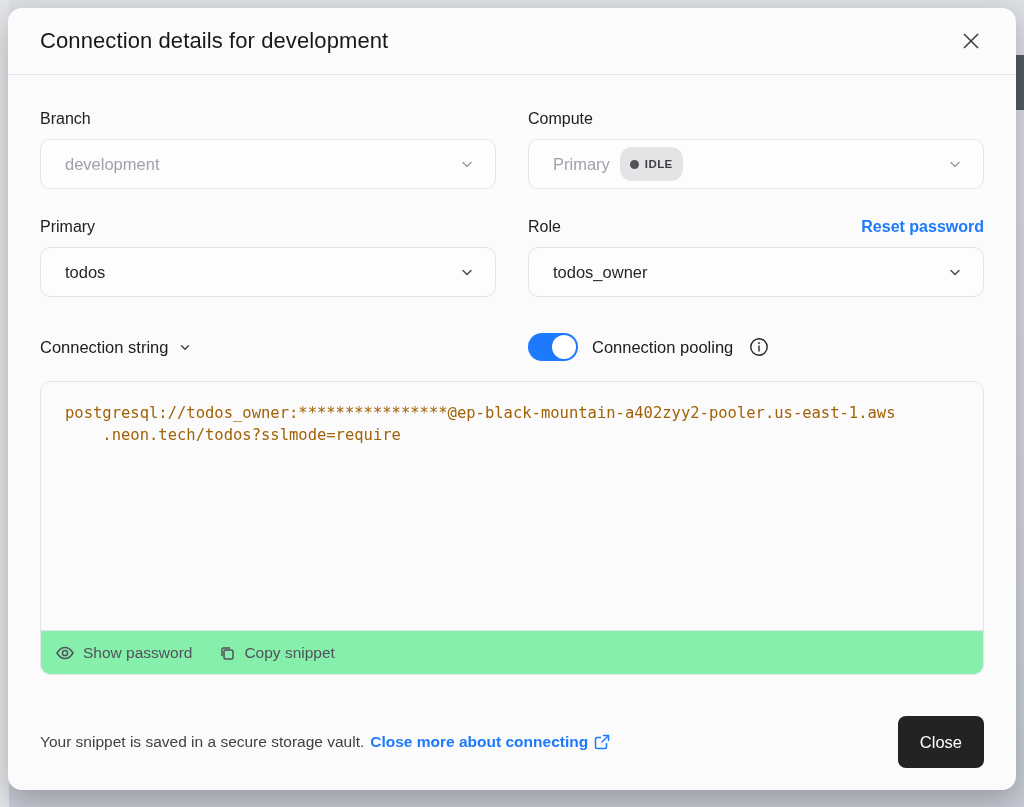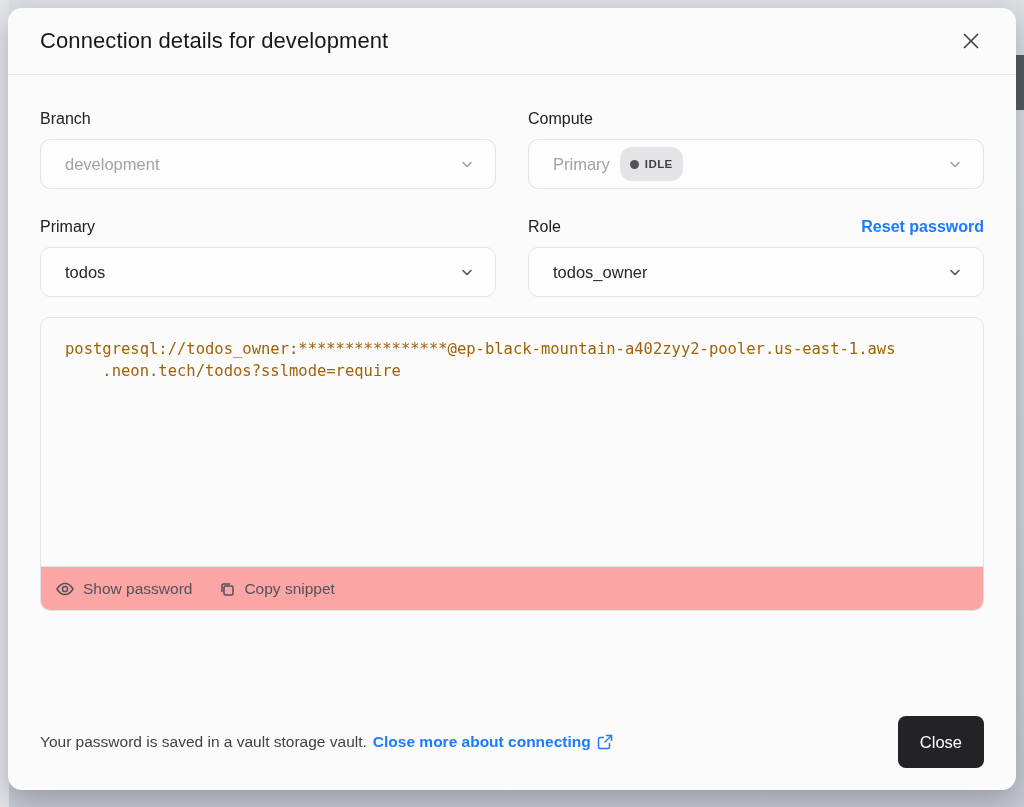--- a/index.html
+++ b/index.html
@@ -100,21 +100,21 @@
     background: #fbfbfb; height: 294px;
     display: flex; flex-direction: column; overflow: hidden;
   }
   .code-area {
     flex: 1; padding: 20px 24px;
     font-family: "DejaVu Sans Mono", "Liberation Mono", monospace;
     font-size: 15.5px; line-height: 22px; color: #a16207;
     white-space: pre-wrap; word-break: break-all;
   }
   .code-footer {
-    height: 44px; background: #fca5a5; border-top: 1px solid #e4e4e7;
+    height: 44px; background: #86efac; border-top: 1px solid #e4e4e7;
     display: flex; align-items: center; padding: 0 14px; gap: 26px;
   }
   .code-action {
     display: inline-flex; align-items: center; gap: 8px;
     background: none; border: none; cursor: pointer;
     font-family: inherit; font-size: 15.5px; color: #52525b;
   }
   .code-action svg { stroke: #52525b; }
 
   
@@ -212,20 +212,43 @@
           <span class="select-value">todos_owner</span>
           <span class="chevron">
             <svg width="16" height="16" viewBox="0 0 16 16" fill="none" stroke="#52525b" stroke-width="1.6" stroke-linecap="round" stroke-linejoin="round">
                 <path d="M4 6.5 L8 10.5 L12 6.5"></path>
               </svg>
           </span>
         </div>
       </div>
     </div>
 
+    <div class="conn-row">
+      <div class="conn-string-toggle">
+        <span>Connection string</span>
+        <span class="chevron">
+          <svg width="14" height="14" viewBox="0 0 16 16" fill="none" stroke="#3f3f46" stroke-width="1.6" stroke-linecap="round" stroke-linejoin="round">
+              <path d="M4 6.5 L8 10.5 L12 6.5"></path>
+            </svg>
+        </span>
+      </div>
+      <div class="pooling-wrap">
+        <div class="switch" role="switch" aria-checked="true">
+          <div class="switch-knob"></div>
+        </div>
+        <span class="pooling-label">Connection pooling</span>
+        <span class="info-icon">
+          <svg width="20" height="20" viewBox="0 0 20 20" fill="none" stroke="#27272a" stroke-width="1.4">
+            <circle cx="10" cy="10" r="8.2"></circle>
+            <line x1="10" y1="9" x2="10" y2="14" stroke-linecap="round"></line>
+            <circle cx="10" cy="6" r="0.9" fill="#27272a" stroke="none"></circle>
+          </svg>
+        </span>
+      </div>
+    </div>
 
     <div class="code-block">
       <pre class="code-area">postgresql://todos_owner:****************@ep-black-mountain-a402zyy2-pooler.us-east-1.aws
     .neon.tech/todos?sslmode=require</pre>
       <div class="code-footer">
         <button class="code-action">
           <span style="display:flex;">
             <svg width="20" height="20" viewBox="0 0 20 20" fill="none" stroke-width="1.5">
               <path d="M2 10 C4.5 5.8 7 4.4 10 4.4 C13 4.4 15.5 5.8 18 10 C15.5 14.2 13 15.6 10 15.6 C7 15.6 4.5 14.2 2 10 Z"></path>
               <circle cx="10" cy="10" r="2.6"></circle>
@@ -242,21 +265,21 @@
           </span>
           <span>Copy snippet</span>
         </button>
       </div>
     </div>
 
   </div>
 
   <div class="modal-footer">
     <div class="footer-note">
-      <span>Your password is saved in a vault storage vault.</span>
+      <span>Your snippet is saved in a secure storage vault.</span>
       <a class="link footer-link">
         <span>Close more about connecting</span>
         <span style="display:flex;">
           <svg width="16" height="16" viewBox="0 0 16 16" fill="none" stroke="#1d7afc" stroke-width="1.5" stroke-linecap="round" stroke-linejoin="round">
             <path d="M12.5 9.5 L12.5 13 C12.5 13.8 11.8 14.5 11 14.5 L3 14.5 C2.2 14.5 1.5 13.8 1.5 13 L1.5 5 C1.5 4.2 2.2 3.5 3 3.5 L6.5 3.5"></path>
             <path d="M9.5 1.5 L14.5 1.5 L14.5 6.5"></path>
             <line x1="14.5" y1="1.5" x2="8" y2="8"></line>
           </svg>
         </span>
       </a>

